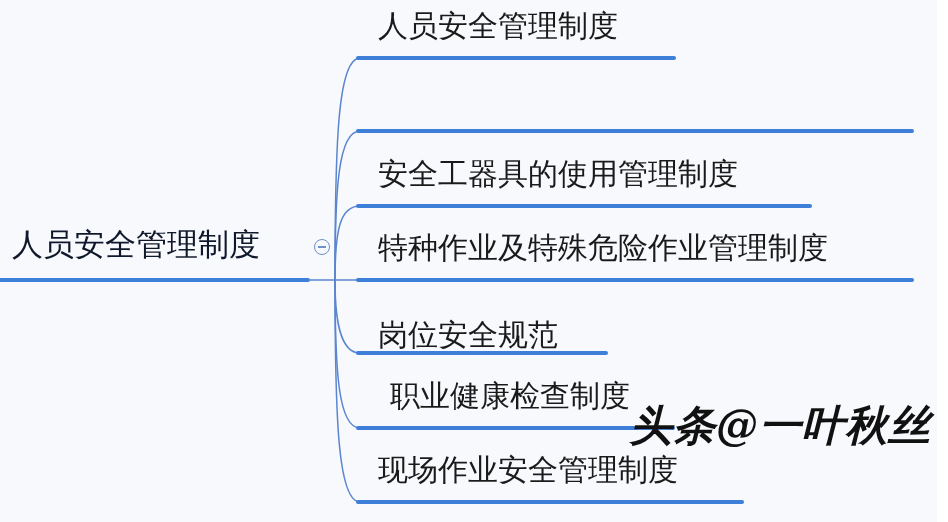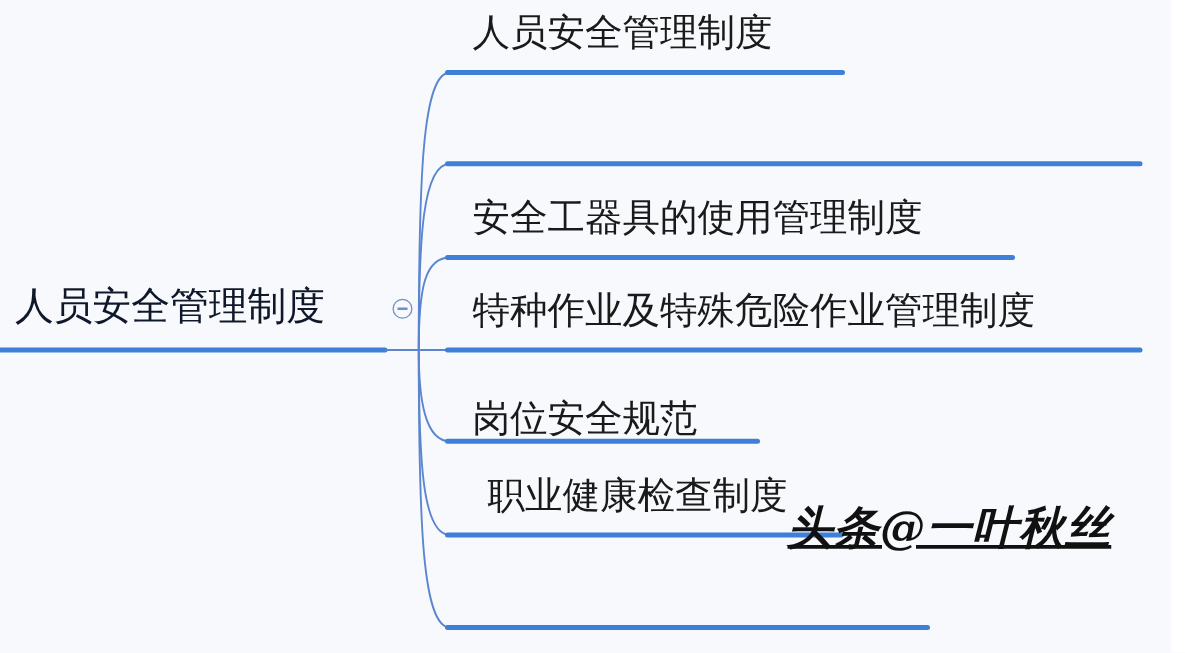--- a/index.html
+++ b/index.html
@@ -21,23 +21,23 @@
       border: 1.5px solid #6f8fc8; border-radius: 50%; box-sizing: border-box;
       background: #f7f9fc; cursor: pointer;
     }
     .collapse-btn::after {
       content: ""; position: absolute; left: 3px; right: 3px; top: 6px; height: 1.5px; background: #6f8fc8;
     }
     .branch-label {
       position: absolute; left: 378px; font-size: 30px; color: #1a1a1a; white-space: nowrap;
     }
     .watermark {
-      position: absolute; left: 630px; top: 398px; font-size: 36px; font-weight: bold;
+      position: absolute; left: 630px; top: 398px; font-size: 42px; font-weight: bold;
       color: #111; font-family: "DejaVu Serif", "Liberation Serif", serif; font-style: italic;
-      white-space: nowrap; letter-spacing: 1px; text-decoration: underline;
+      white-space: nowrap; letter-spacing: 1px;
     }
   </style>
 </head>
 <body>
 
 <div class="canvas">
   <div class="right-strip"></div>
 
   <svg class="lines" width="948" height="522">
 
@@ -65,15 +65,16 @@
   </svg>
 
   <div class="root-label">人员安全管理制度</div>
   <div class="collapse-btn"></div>
 
   <div class="branch-label" style="top:6px;">人员安全管理制度</div>
   <div class="branch-label" style="top:154px;">安全工器具的使用管理制度</div>
   <div class="branch-label" style="top:228px;">特种作业及特殊危险作业管理制度</div>
   <div class="branch-label" style="top:300px;margin-top:15px;">岗位安全规范</div>
   <div class="branch-label" style="top:376px;margin-left:12px;">职业健康检查制度</div>
+  <div class="branch-label" style="top:450px;">现场作业安全管理制度</div>
 
   <div class="watermark">头条@一叶秋丝</div>
 </div>
 
 </body></html>

